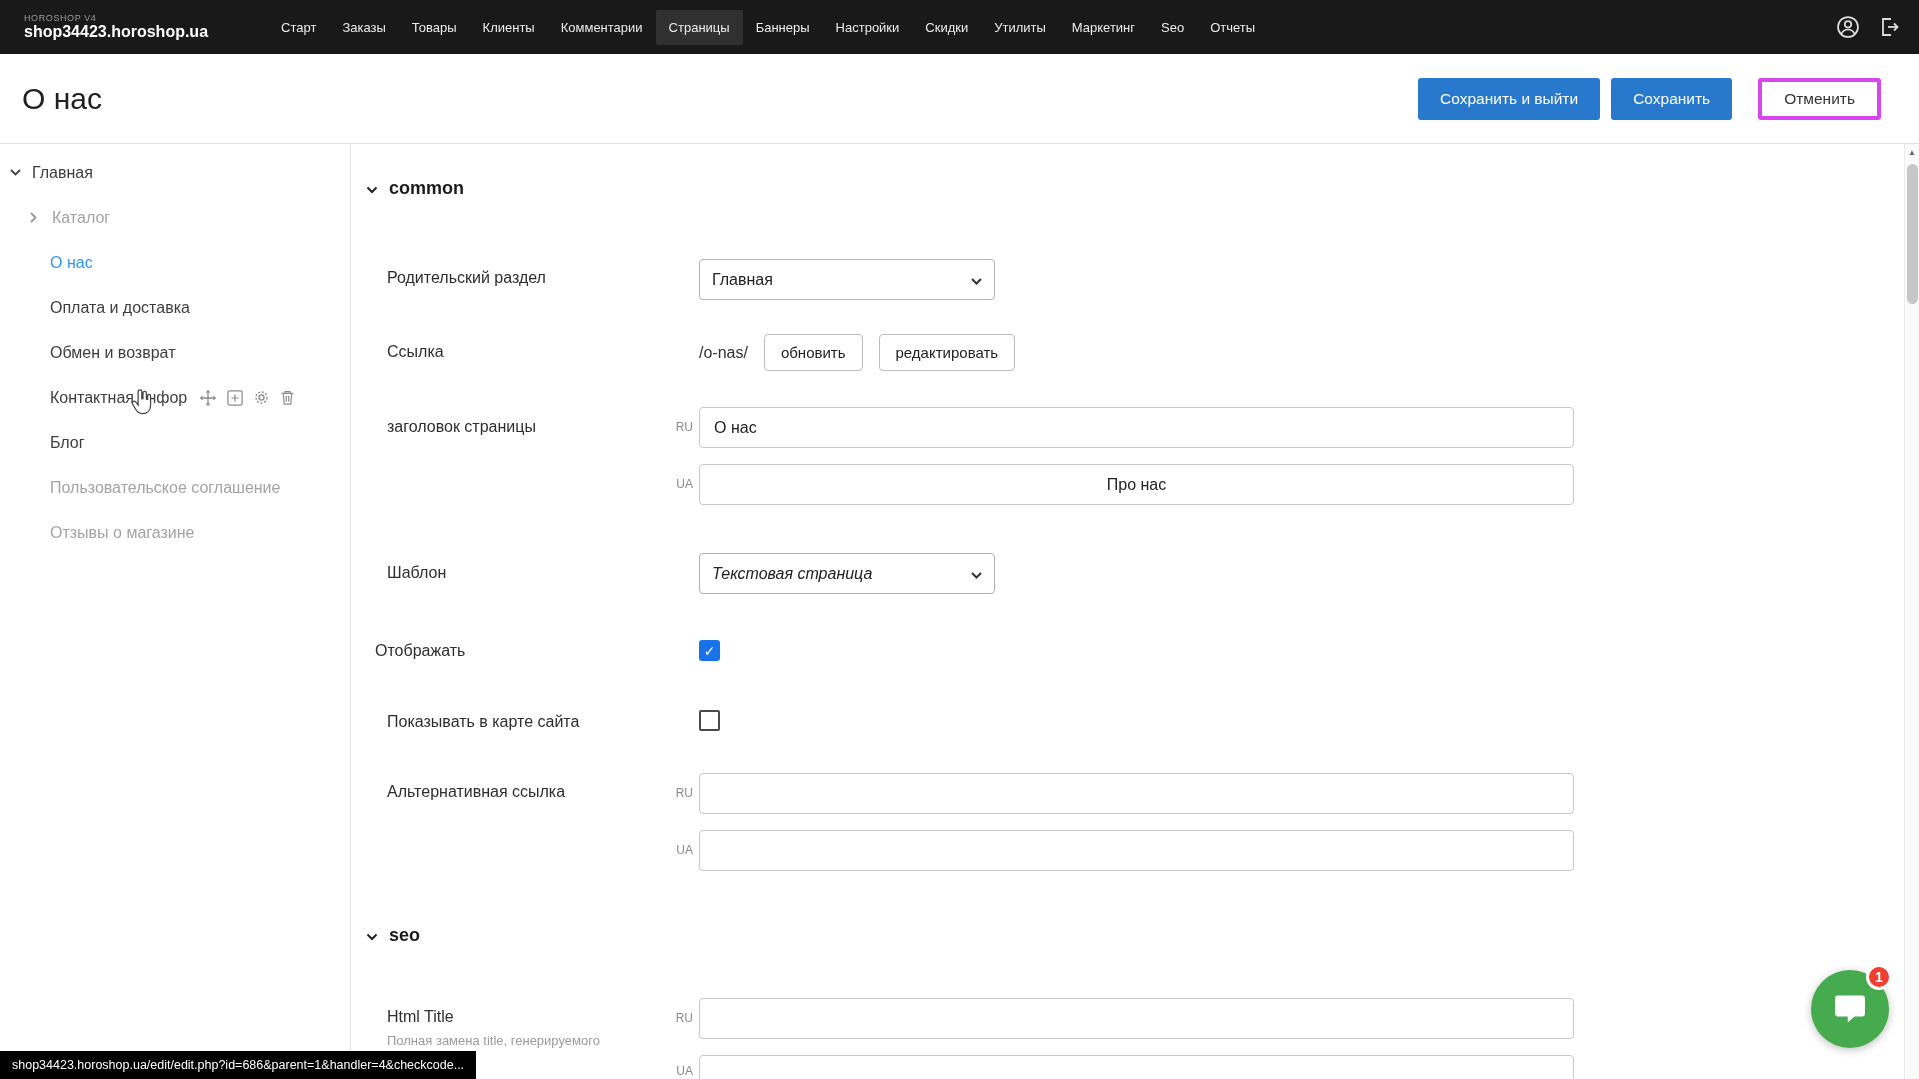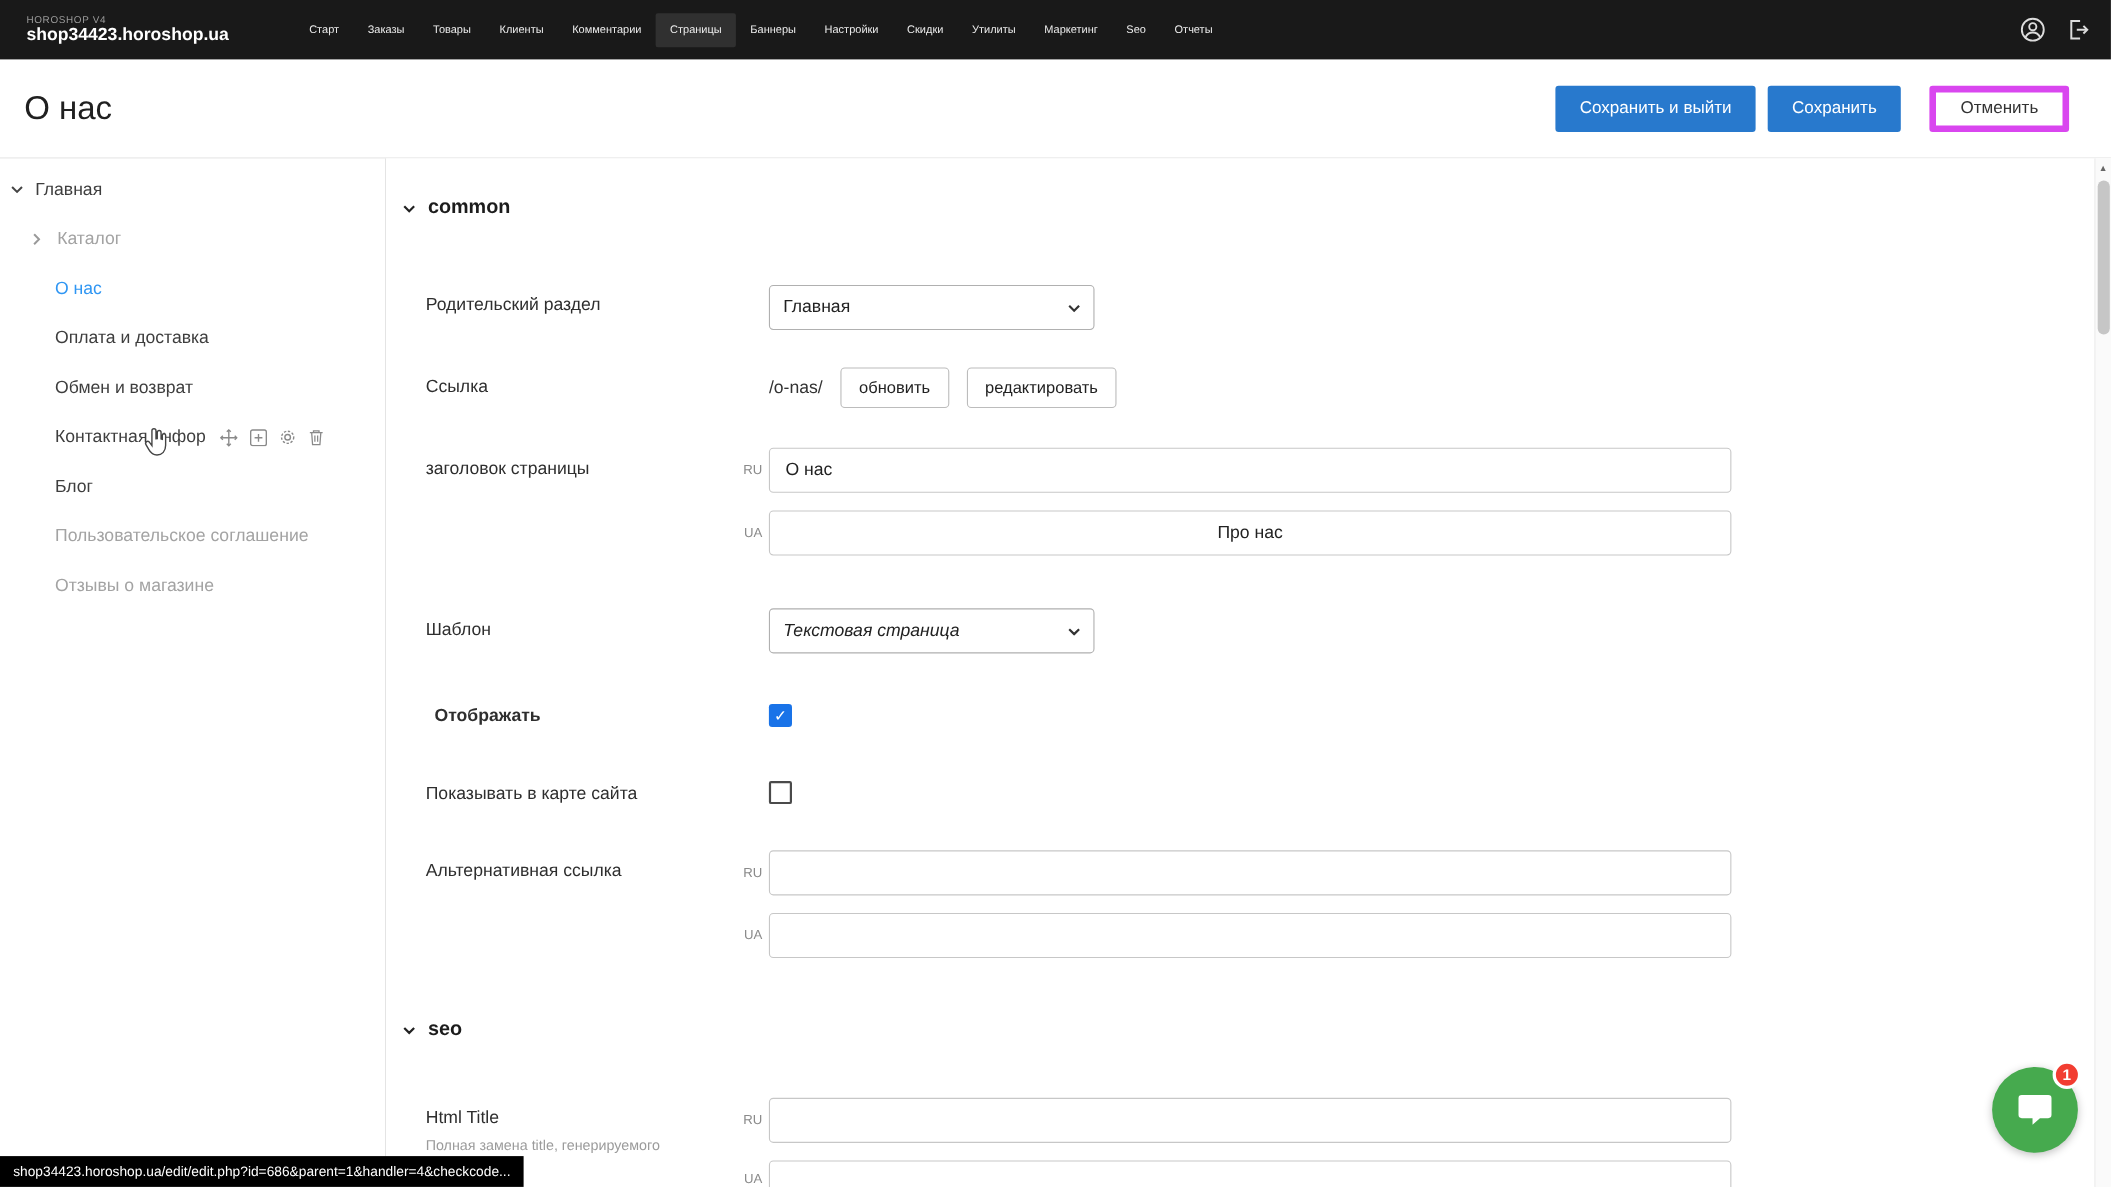--- a/index.html
+++ b/index.html
@@ -6,35 +6,35 @@
   html,body { width:1919px; height:1079px; overflow:hidden; background:#fff;
     font-family:"Liberation Sans","DejaVu Sans",sans-serif; position:relative; }
 
   
   .topbar { position:absolute; top:0; left:0; right:0; height:54px; background:#191919;
     display:flex; align-items:center; z-index:30; }
   .brand { margin-left:24px; margin-right:60px; line-height:1.15; cursor:pointer; }
   .brand-small { color:#9b9b9b; font-size:9px; letter-spacing:.6px; }
   .brand-main { color:#fff; font-size:16px; font-weight:bold; }
   .topnav { display:flex; align-items:center; }
-  .nav-item { color:#ececec; font-size:10px; padding:10px 13px; cursor:pointer; border-radius:2px; white-space:nowrap; }
+  .nav-item { color:#ececec; font-size:13px; padding:10px 13px; cursor:pointer; border-radius:2px; white-space:nowrap; }
   .nav-item.active { background:#303030; }
   .topbar-icons { margin-left:auto; margin-right:18px; display:flex; gap:16px; align-items:center; }
   .topbar-icons span { display:flex; cursor:pointer; }
 
   
   .page-header { position:absolute; top:54px; left:0; right:0; height:89px; background:#fff;
     display:flex; align-items:center; z-index:20; }
   .page-title { font-size:30px; font-weight:400; color:#202020; margin-left:22px; }
   .header-actions { margin-left:auto; margin-right:38px; display:flex; align-items:center; }
   .btn { height:42px; border-radius:3px; font-size:15.5px; border:none; padding:0 22px;
     cursor:pointer; font-family:inherit; white-space:nowrap; }
   .btn.primary { background:#2879cd; color:#fff; margin-left:11px; }
   .btn.primary:first-child { margin-left:0; }
-  .btn.outline { background:#fff; border:6px solid #d946ef; color:#333; margin-left:26px; }
+  .btn.outline { background:#fff; border:4px solid #d946ef; color:#333; margin-left:26px; }
 
   
   .workspace { position:absolute; top:143px; left:0; right:0; bottom:0; border-top:1px solid #e0e0e0; display:flex; }
 
   
   .sidebar { width:351px; border-right:1px solid #e4e4e4; padding-top:6px; position:relative; flex:none; }
   .tree-item { height:45px; display:flex; align-items:center; font-size:16px; color:#3e3e3e; cursor:pointer; }
   .tree-item .chev { width:14px; margin-right:8px; display:flex; align-items:center; }
   .root  { padding-left:10px; }
   .child { padding-left:50px; }
@@ -242,21 +242,21 @@
     <div class="flabel" style="left:36px; top:419px;">Шаблон</div>
     <div class="select" style="left:348px; top:409px;font-style:italic;">
       <span>Текстовая страница</span>
       <span>
         <svg width="11" height="7" viewBox="0 0 11 7" fill="none" stroke="#333" stroke-width="2">
             <path d="M1 1l4.5 4.5L10 1"></path>
           </svg>
       </span>
     </div>
 
-    <div class="flabel" style="left:44px; top:497px;font-weight:bold;">Отображать</div>
+    <div class="flabel" style="left:24px; top:497px;">Отображать</div>
     <div class="checkbox checked" style="left:348px; top:496px;">
       <span>✓</span>
     </div>
 
     <div class="flabel" style="left:36px; top:568px;">Показывать в карте сайта</div>
     <div class="checkbox unchecked" style="left:348px; top:566px;"></div>
 
     <div class="flabel" style="left:36px; top:638px;">Альтернативная ссылка</div>
     <div class="lang" style="top:642px;">RU</div>
     <input class="input" style="left: 348px; top: 629px;">

